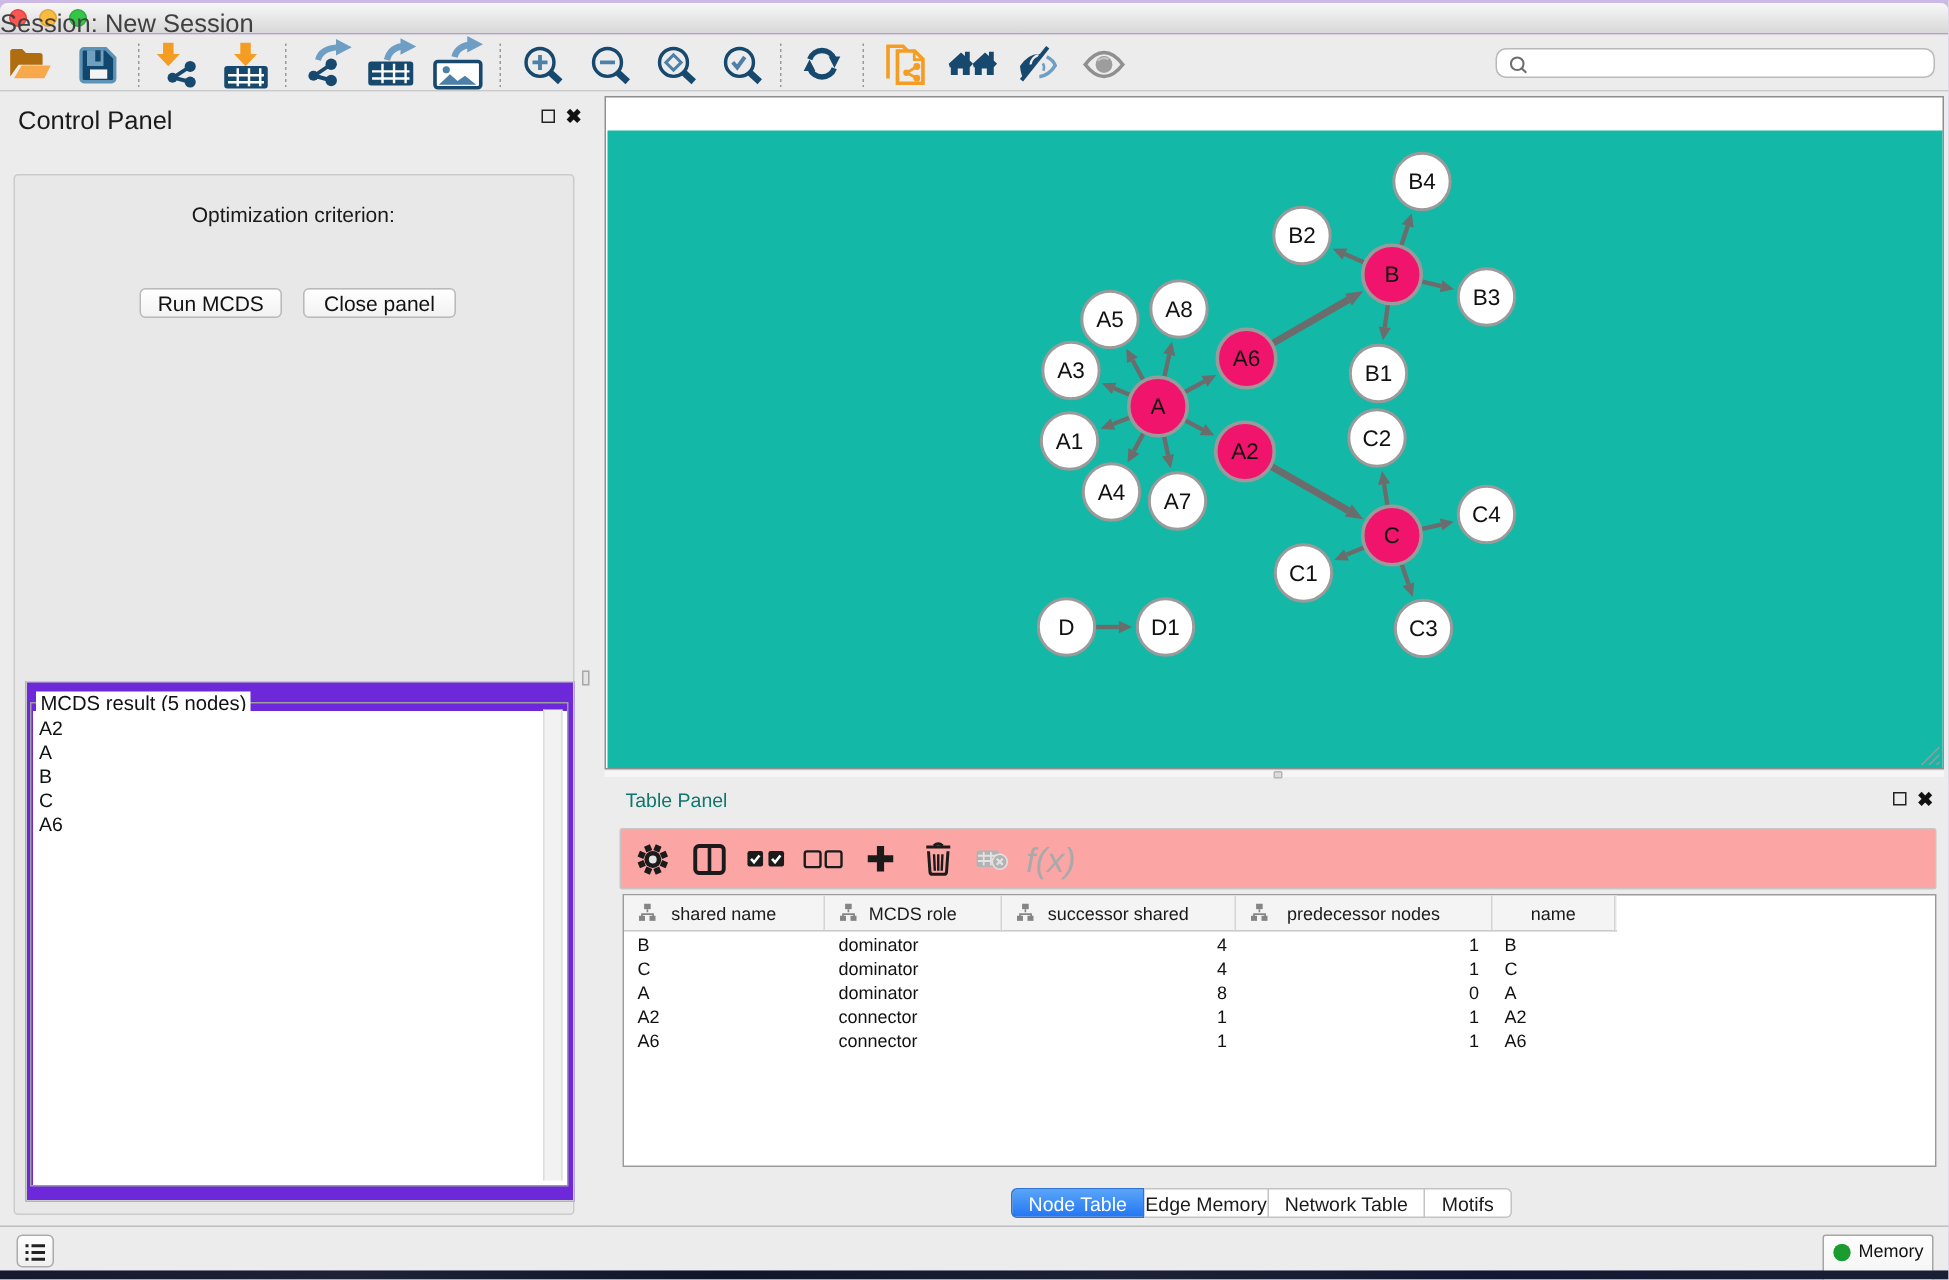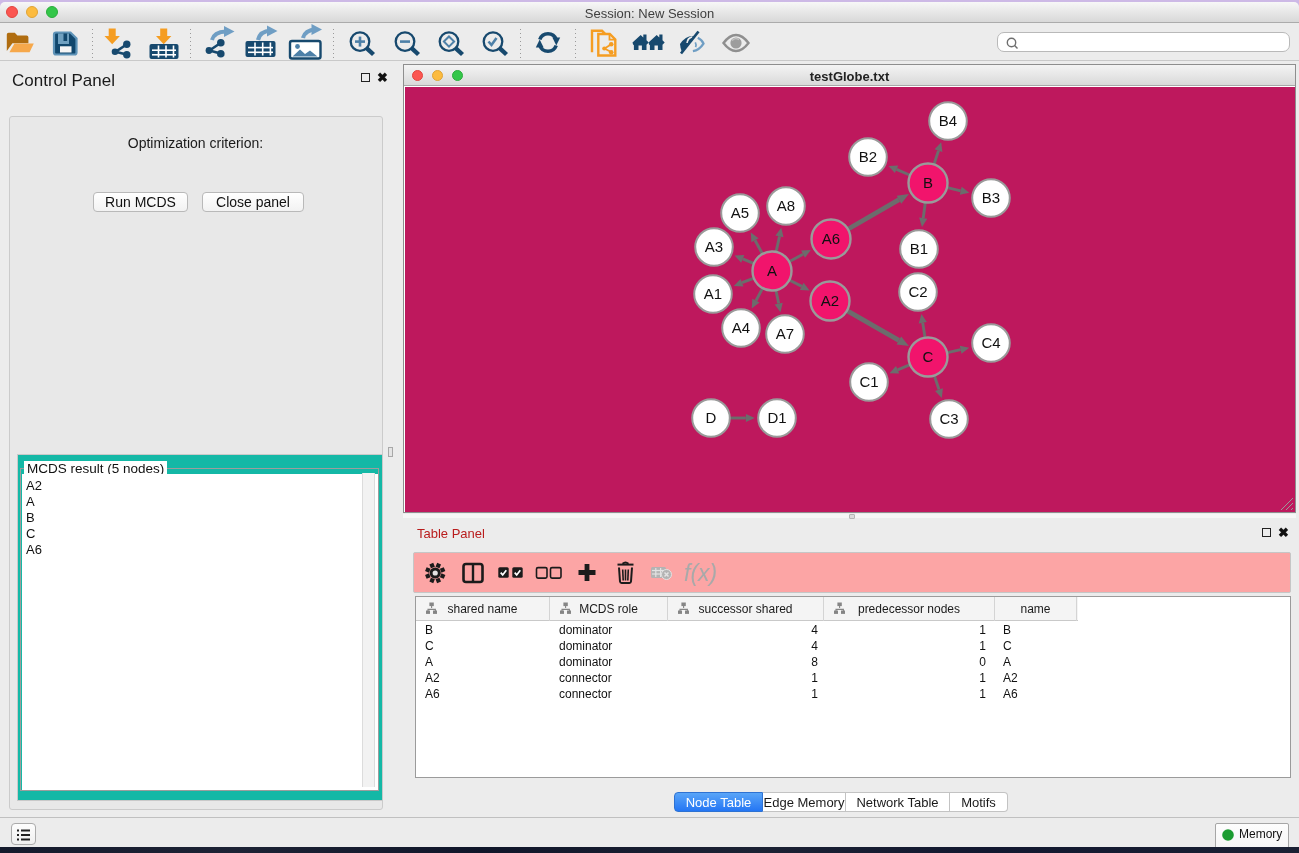--- a/index.html
+++ b/index.html
@@ -1,18 +1,18 @@
 <!DOCTYPE html>
 <html><head><meta charset="utf-8"><style>
 *{margin:0;padding:0;box-sizing:border-box}
 html,body{width:1299px;height:853px;overflow:hidden;font-family:"Liberation Sans",sans-serif}
 body{background:#cdb9e6;position:relative}
 
 #titlebar{position:absolute;left:0;top:2px;width:1299px;height:21px;border-radius:5px 5px 0 0;background:linear-gradient(#f7f7f7,#d8d8d8);border-bottom:1px solid #ababab}
-#titlebar .title{position:absolute;left:0;right:0;top:4px;text-align:center;font-size:13px;color:#404040}
+#titlebar .title{position:absolute;left:0;right:0;top:4px;text-align:left;font-size:17px;color:#404040}
 .tl{position:absolute;top:4px;width:12px;height:12px;border-radius:50%}
 
 #toolbar{position:absolute;left:0;top:23px;width:1299px;height:38px;background:#ececec;border-bottom:1px solid #c9c9c9}
 #toolbar svg{position:absolute;top:0;left:0}
 .tsep{position:absolute;top:6px;height:29px;width:1px;background-image:repeating-linear-gradient(#9a9a9a 0 1.5px,transparent 1.5px 4px)}
 #search{position:absolute;left:997px;top:9px;width:293px;height:20px;background:#fff;border:1px solid #b9b9b9;border-radius:7px}
 
 #mainbg{position:absolute;left:0;top:61px;width:1299px;height:756px;background:#ececec}
 
 #cp{position:absolute;left:0;top:64px;width:391px;height:753px;background:#ececec}
@@ -22,33 +22,33 @@
 #cptabs{position:absolute;left:78px;top:31px;height:21px;display:flex;font-size:13px}
 #cptabs .t{height:21px;line-height:20px;text-align:center;background:#fff;border:1px solid #c3c3c3;border-left:none;color:#1a1a1a}
 #cptabs .t.first{border-left:1px solid #c3c3c3;border-radius:4px 0 0 4px}
 #cptabs .t.sel{background:linear-gradient(#59a5f8,#2476f4);color:#fff;border-color:#2e72d2;border-radius:0 4px 4px 0}
 #cpbody{position:absolute;left:9px;top:52px;width:374px;height:694px;background:#e8e8e8;border:1px solid #cbcbcb;border-radius:3px}
 #optlabel{position:absolute;left:0;width:100%;top:71px;text-align:center;font-size:14px;color:#1a1a1a}
 #combo{position:absolute;left:43px;top:95px;width:312px;height:20px;background:#fff;border:1px solid #b5b5b5;border-radius:4px;font-size:14px;color:#111;line-height:18px;padding-left:9px}
 #combo .btn{position:absolute;right:-1px;top:-1px;width:19px;height:20px;border-radius:4px;background:linear-gradient(#6cb1f9,#2e7ef5);border:1px solid #2e72d2}
 .cbtn{position:absolute;height:20px;background:linear-gradient(#ffffff,#f2f2f2);border:1px solid #b9b9b9;border-radius:4px;font-size:14px;color:#111;text-align:center;line-height:18px}
 
-#resultbox{position:absolute;left:17px;top:390px;width:366px;height:347px;background:#14b8a6;border:1px solid #c9c9c9}
+#resultbox{position:absolute;left:17px;top:390px;width:366px;height:347px;background:#6d28d9;border:1px solid #c9c9c9}
 #fieldset{position:absolute;left:2px;top:13px;width:359px;height:323px;border:1px solid #9d9d9d}
 #fieldset .legend{position:absolute;left:3px;top:-8px;background:#fff;padding:0 3px;font-size:13.5px;color:#111}
 #mlist{position:absolute;left:1px;top:5px;width:356px;height:316px;background:#fff;font-size:13px;color:#111;line-height:16px;padding:4px 0 0 4px}
 #mscroll{position:absolute;right:3px;top:4px;width:13px;height:314px;background:#f2f2f2;border-left:1px solid #dcdcdc;border-right:1px solid #dcdcdc}
 
 #netwin{position:absolute;left:403px;top:64px;width:893px;height:449px;background:#fff;border:1px solid #8e8e8e}
 #nettitle{position:absolute;left:0;top:0;width:100%;height:21px;background:linear-gradient(#f4f4f4,#d9d9d9);border-bottom:1px solid #a8a8a8}
 #nettitle .title{position:absolute;left:0;right:0;top:4px;text-align:center;font-size:13px;font-weight:bold;color:#222}
-#netcanvas{position:absolute;left:1px;top:22px;width:890px;height:425px;background:#be185d}
+#netcanvas{position:absolute;left:1px;top:22px;width:890px;height:425px;background:#14b8a6}
 
 #tp{position:absolute;left:403px;top:518px;width:896px;height:299px;background:#ececec}
-#tp .hdr{position:absolute;left:14px;top:8px;font-size:13px;color:#b91c1c}
+#tp .hdr{position:absolute;left:14px;top:8px;font-size:13px;color:#0f766e}
 #tptools{position:absolute;left:10px;top:34px;width:878px;height:41px;background:#fca5a5;border:1px solid #c6c6c6;border-radius:2px}
 #tptable{position:absolute;left:12px;top:78px;width:876px;height:182px;background:#fff;border:1px solid #9b9b9b}
 #thead{position:absolute;left:0;top:0;width:662px;height:24px;background:#f4f4f4;border-bottom:1px solid #c9c9c9;font-size:12px;color:#1a1a1a}
 #thead .hc{position:absolute;top:0;height:24px;border-right:1px solid #d4d4d4;text-align:center;line-height:24px}
 .trow{position:absolute;left:0;width:100%;height:16px;font-size:12px;color:#111}
 .trow span{position:absolute;line-height:16px}
 
 #btabs{position:absolute;left:674px;top:792px;height:20px;display:flex;font-size:13px}
 #btabs .t{height:20px;line-height:19px;text-align:center;background:#fff;border:1px solid #c3c3c3;border-left:none;color:#1a1a1a}
 #btabs .t.sel{background:linear-gradient(#59a5f8,#2476f4);color:#fff;border:1px solid #2e72d2;border-radius:4px 0 0 4px}
@@ -190,26 +190,20 @@
   <div id="resultbox">
     <div id="fieldset">
       <div class="legend">MCDS result (5 nodes)</div>
       <div id="mlist">A2<br>A<br>B<br>C<br>A6</div>
       <div id="mscroll"></div>
     </div>
   </div>
 </div>
 
 <div id="netwin">
-  <div id="nettitle">
-    <span class="tl" style="left:8px;top:4.5px;width:11px;height:11px;background:#fb5651;border:1px solid #e2453f"></span>
-    <span class="tl" style="left:28px;top:4.5px;width:11px;height:11px;background:#fcbb3f;border:1px solid #e0a436"></span>
-    <span class="tl" style="left:48px;top:4.5px;width:11px;height:11px;background:#34c649;border:1px solid #2bad3c"></span>
-    <div class="title">testGlobe.txt</div>
-  </div>
   <div id="netcanvas">
 <svg width="892" height="424" style="position:absolute;left:0;top:0">
 <line x1="357.3" y1="166.5" x2="350.0" y2="153.2" stroke="#6c6c6c" stroke-width="2.9"></line>
 <polygon points="345.8,145.5 353.6,151.2 346.4,155.2" fill="#6c6c6c"></polygon>
 <line x1="371.2" y1="164.4" x2="374.5" y2="149.4" stroke="#6c6c6c" stroke-width="2.9"></line>
 <polygon points="376.3,140.8 378.5,150.3 370.4,148.5" fill="#6c6c6c"></polygon>
 <line x1="348.5" y1="176.4" x2="337.7" y2="171.9" stroke="#6c6c6c" stroke-width="2.9"></line>
 <polygon points="329.6,168.5 339.3,168.1 336.2,175.7" fill="#6c6c6c"></polygon>
 <line x1="348.4" y1="191.3" x2="337.0" y2="195.7" stroke="#6c6c6c" stroke-width="2.9"></line>
 <polygon points="328.8,198.9 335.5,191.9 338.5,199.5" fill="#6c6c6c"></polygon>

